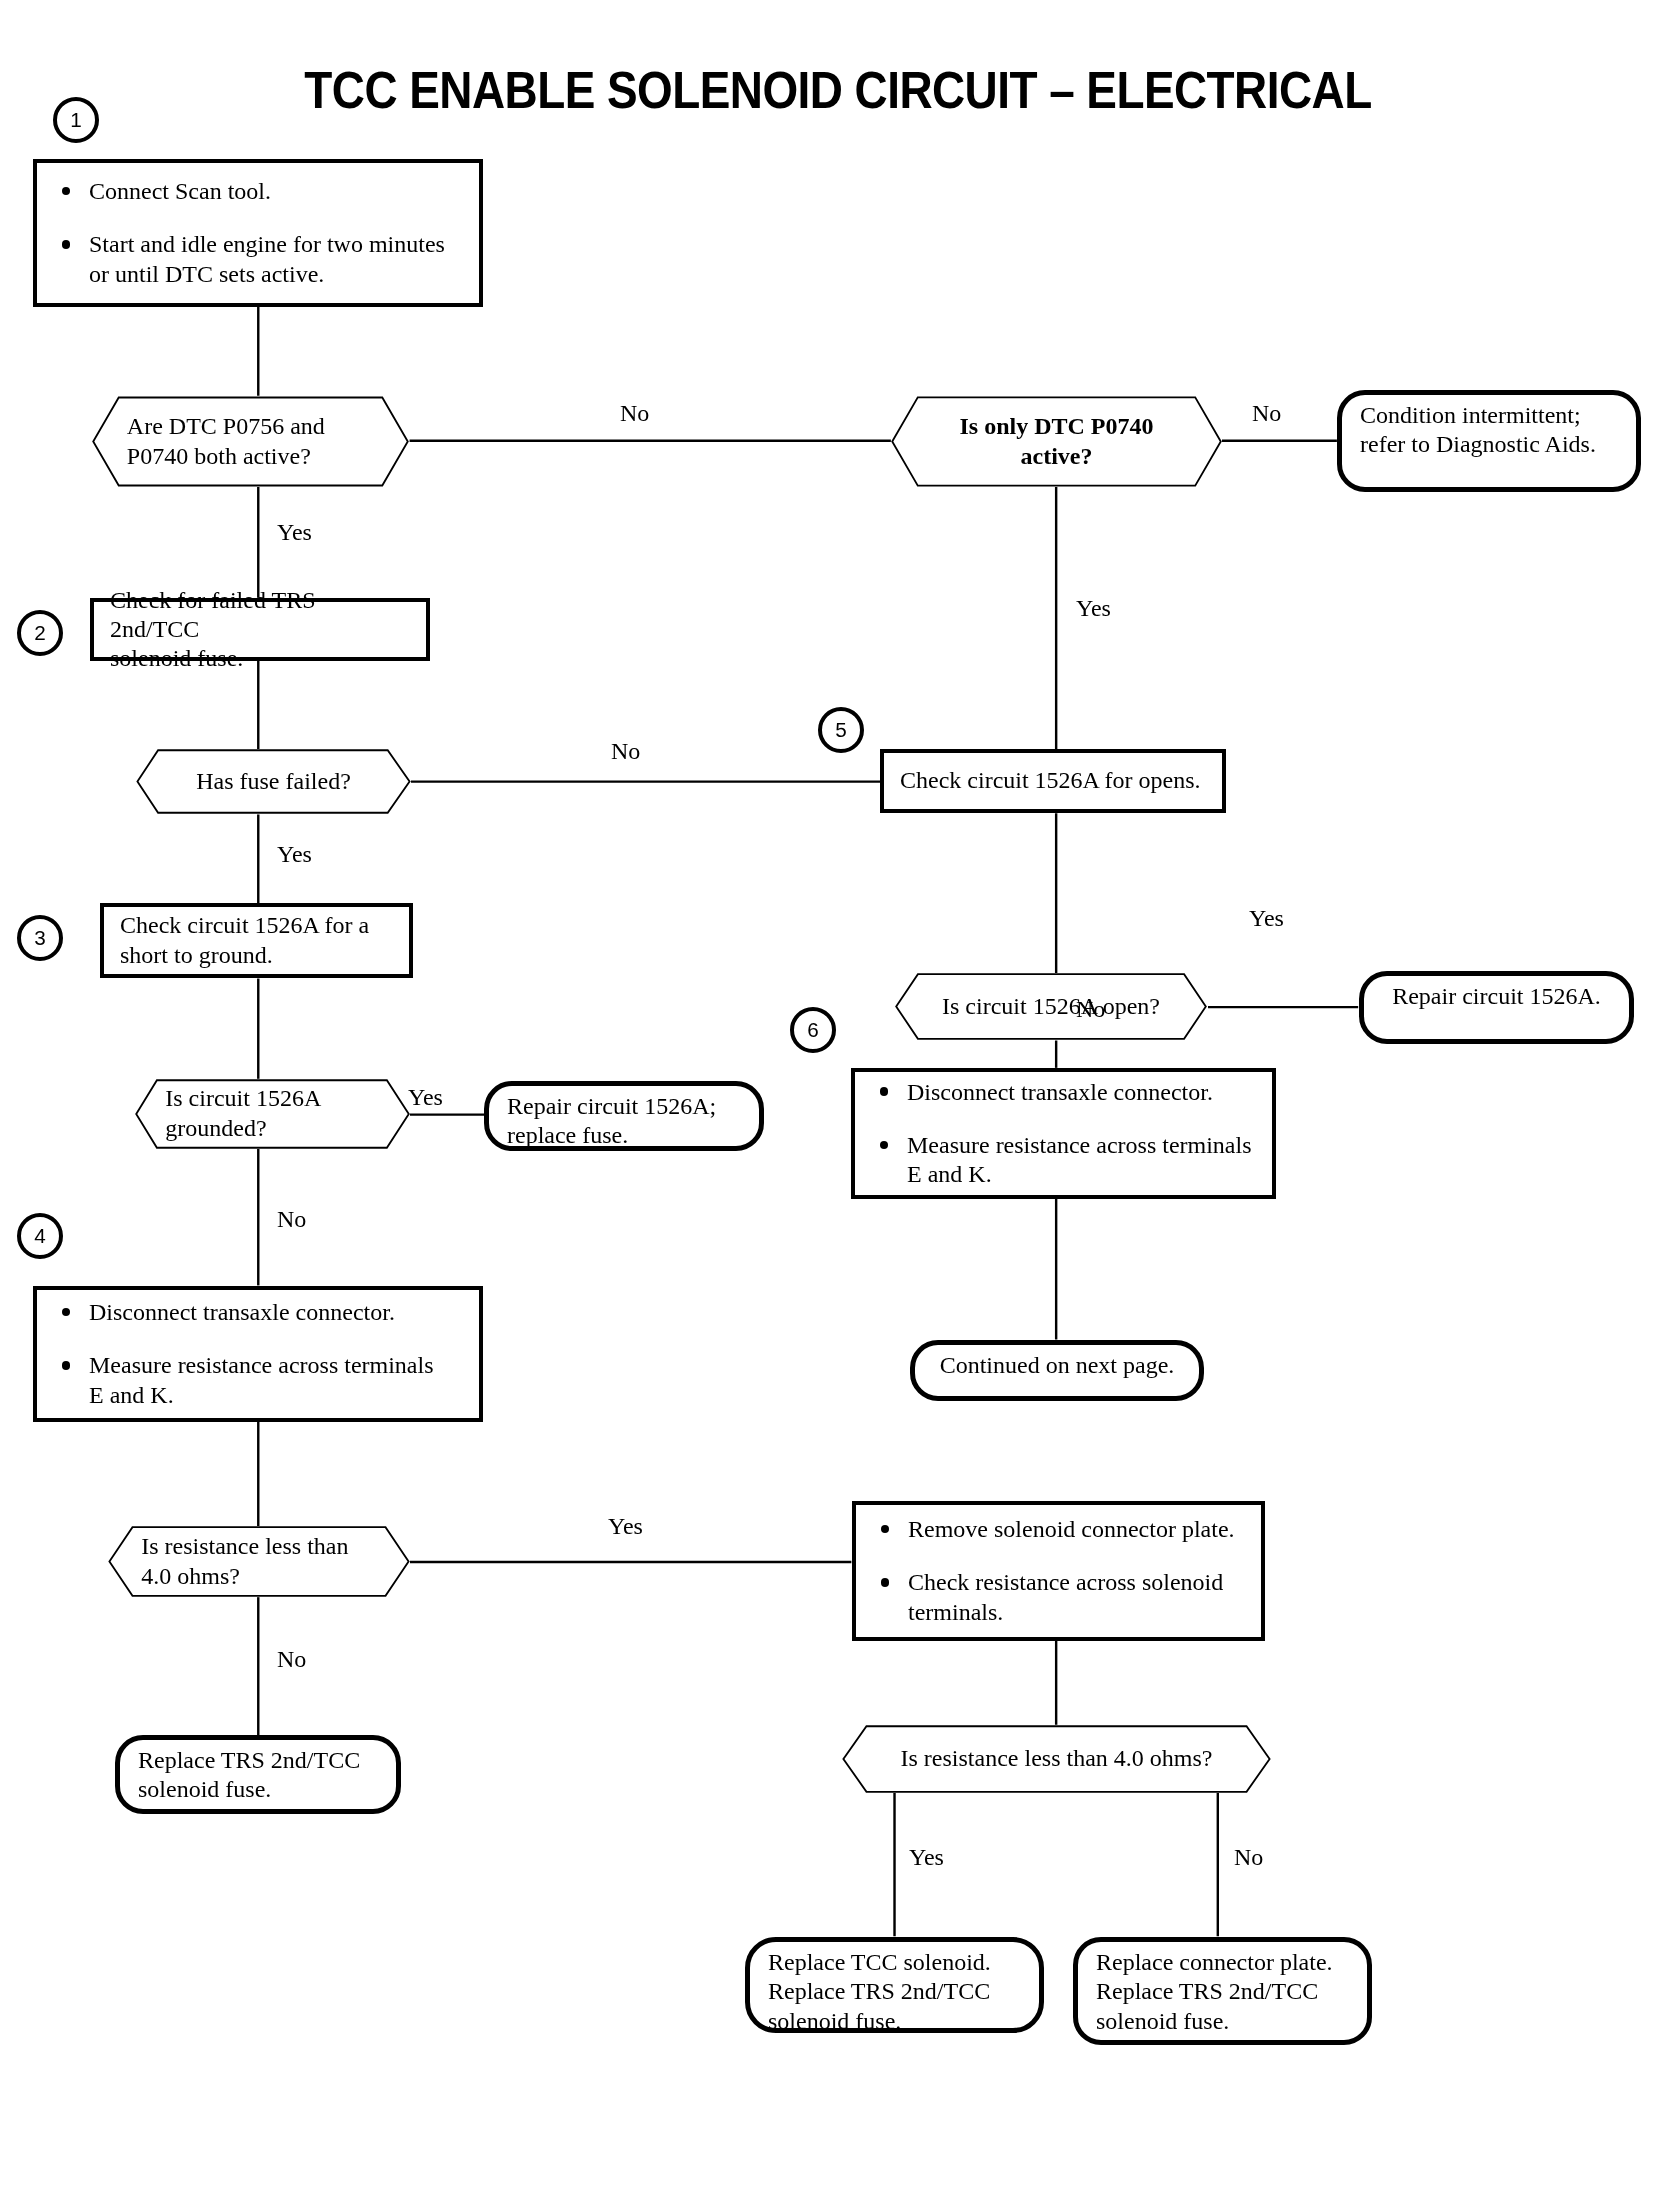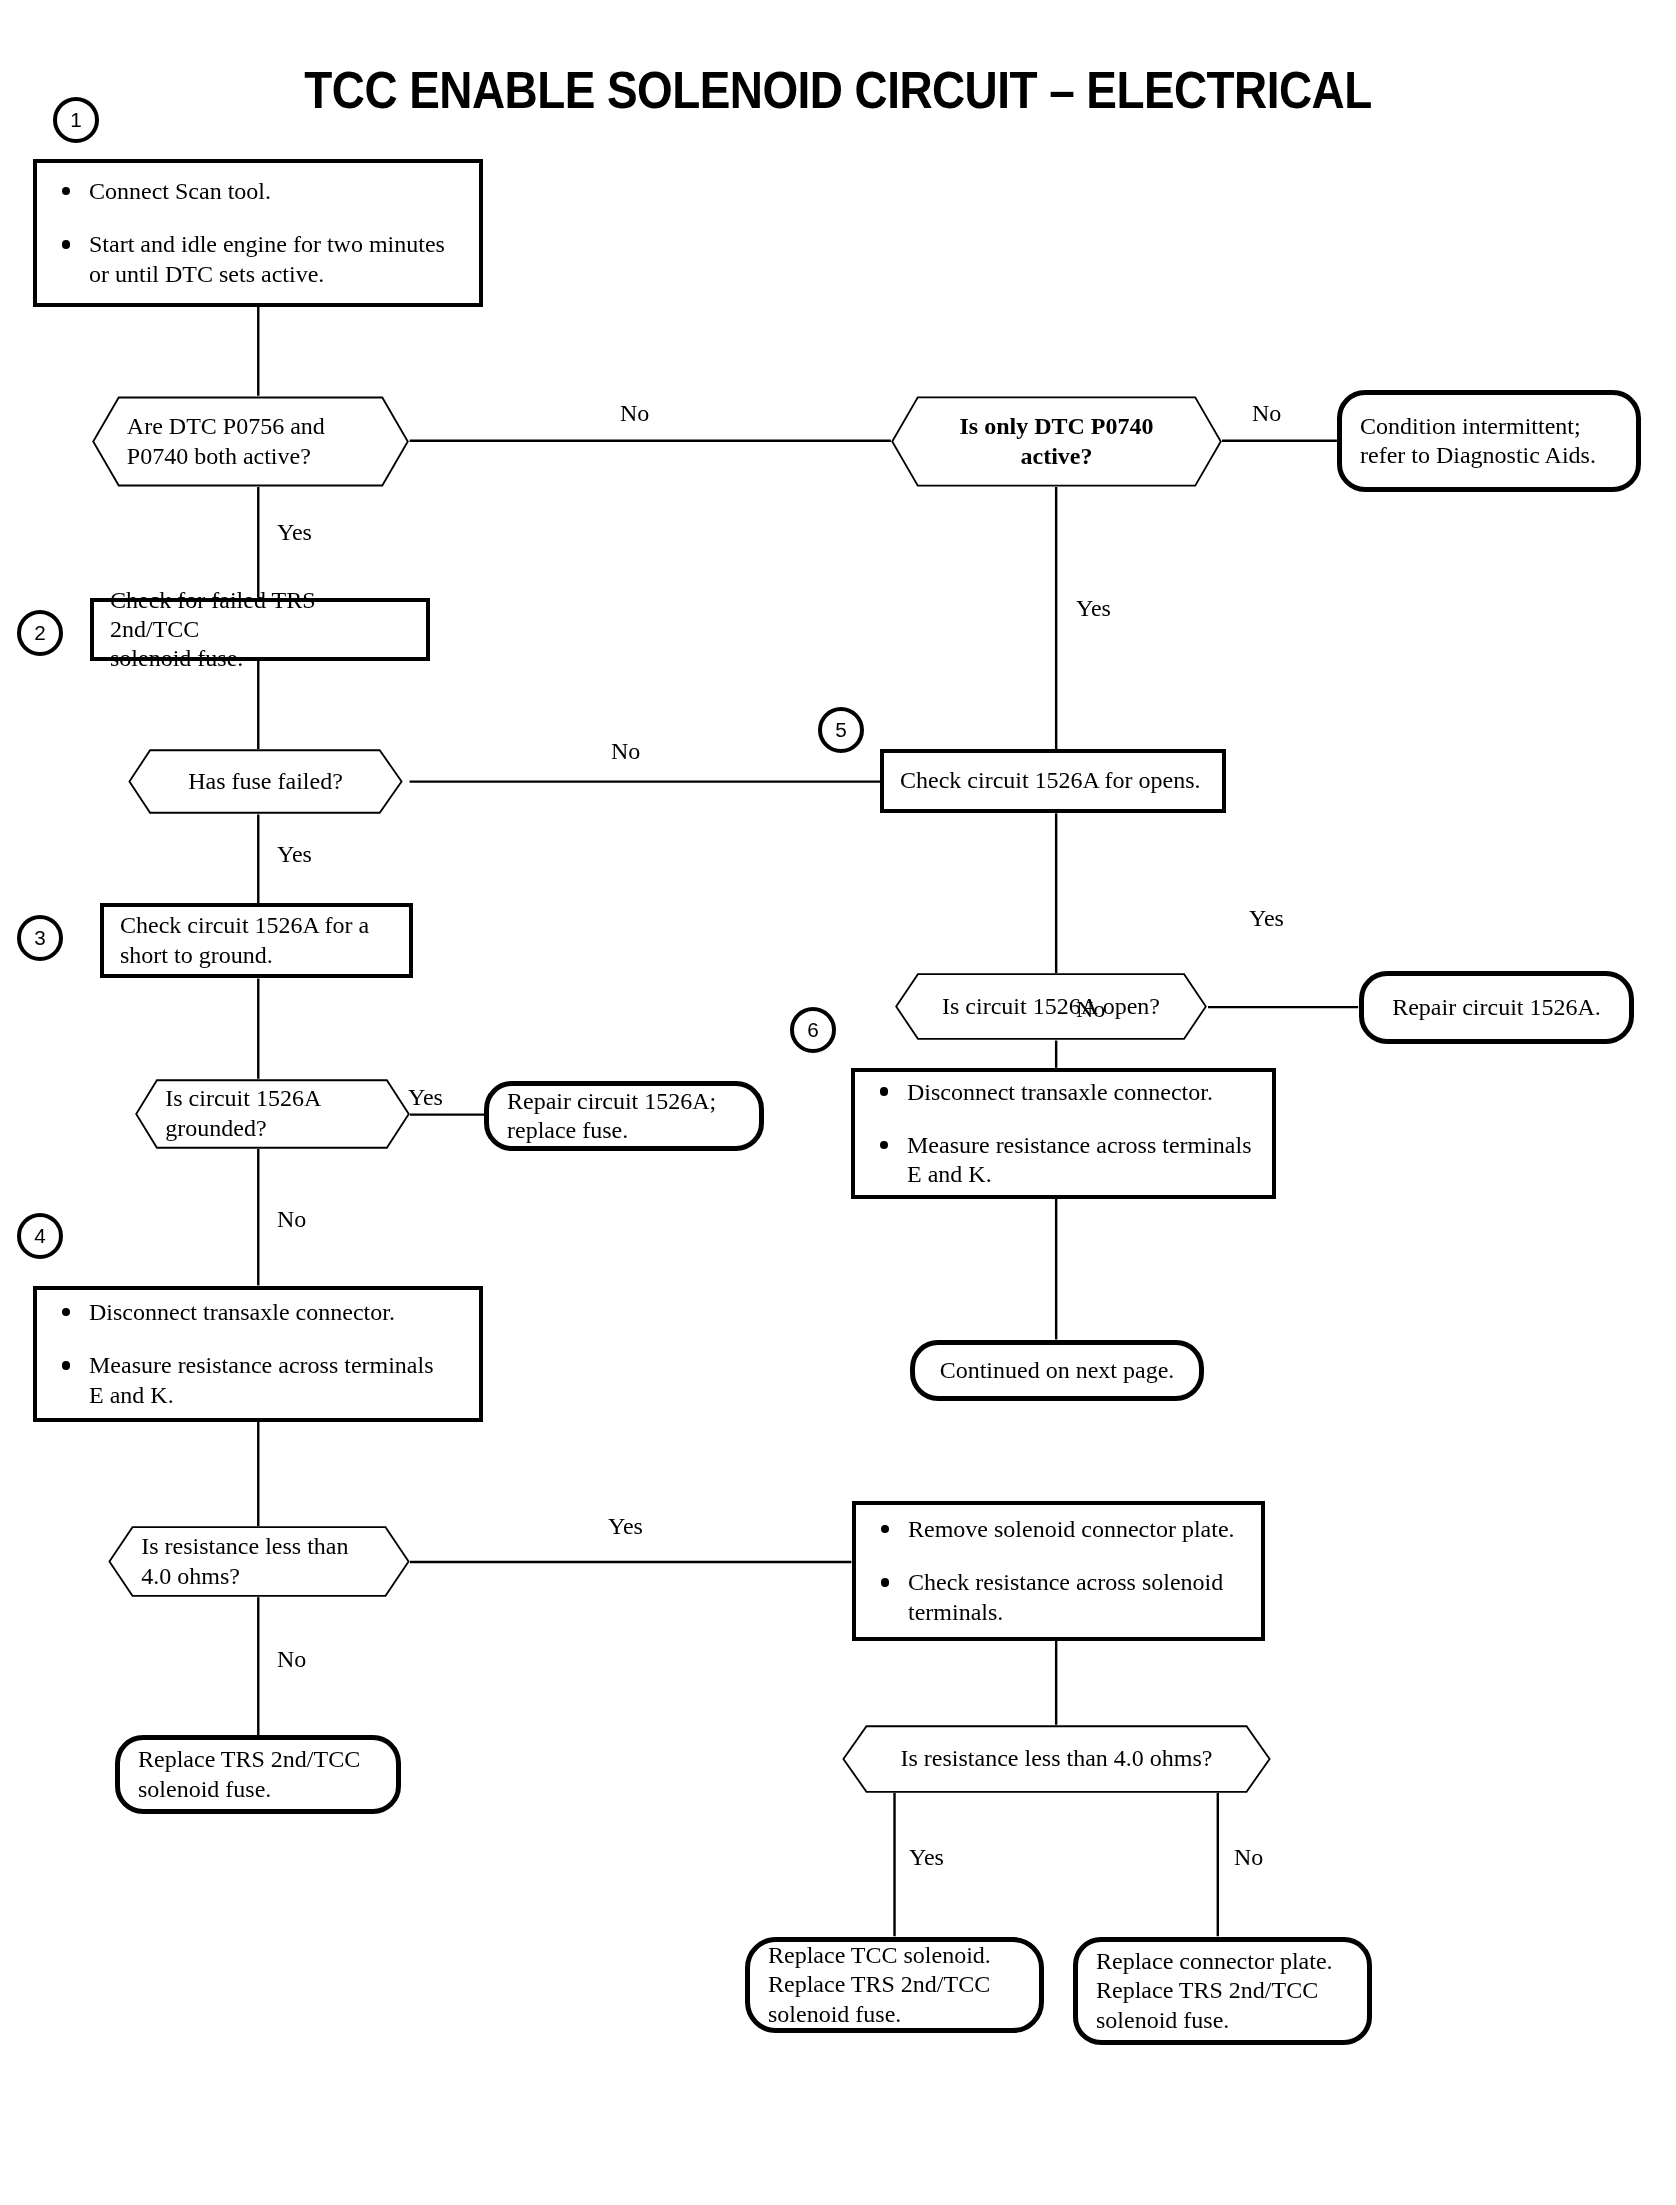--- a/index.html
+++ b/index.html
@@ -40,21 +40,21 @@
     position:absolute;left:0;top:0;right:0;bottom:0;
     display:flex;align-items:center;
     padding-left:11%;padding-right:9%;
     font-size:24px;line-height:1.24;z-index:2;
   }
   .dec.ctr .txt{justify-content:center;padding-left:13%;padding-right:13%;text-align:center;}
 
   
   .term{
     border:5.5px solid #000;border-radius:28px;background:#fff;
-    display:flex;align-items:center;padding:6px 18px;
+    display:flex;padding:6px 18px;
   }
   .term .txt{font-size:24px;line-height:1.22;}
   .term.ctr{justify-content:center;}
   .term.ctr .txt{text-align:center;}
 
   
   .step{
     position:absolute;z-index:4;
     width:38px;height:38px;border:4.3px solid #000;border-radius:50%;
     background:#fff;display:flex;align-items:center;justify-content:center;
@@ -175,21 +175,21 @@
     </div>
   </div>
 
   <div class="node proc" style="left:90px;top:598px;width:340px;height:63px;">
     <div class="txt">
       <span>Check for failed TRS 2nd/TCC</span><br>
       <span>solenoid fuse.</span>
     </div>
   </div>
 
-  <div class="node dec ctr" style="left:128px;top:749px;width:275px;height:65px;">
+  <div class="node dec ctr" style="left:136px;top:749px;width:275px;height:65px;">
     <svg width="275" height="65" viewBox="0 0 452 107">
       <polygon points="36,2 414,2 450,53.5 414,105 36,105 2,53.5" fill="#fff" stroke="#000" stroke-width="3"></polygon>
     </svg>
     <div class="txt">
       <span>Has fuse failed?</span>
     </div>
   </div>
 
   <div class="node proc" style="left:880px;top:749px;width:346px;height:64px;">
     <div class="txt">Check circuit 1526A for opens.</div>

